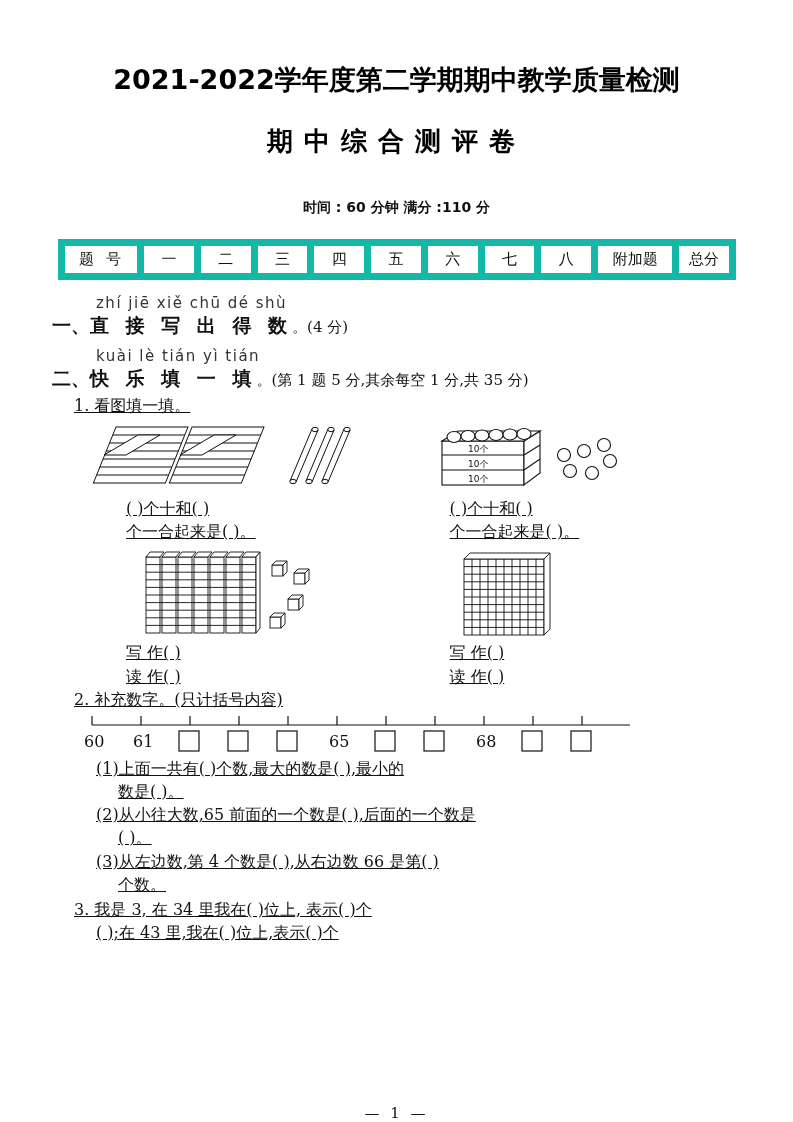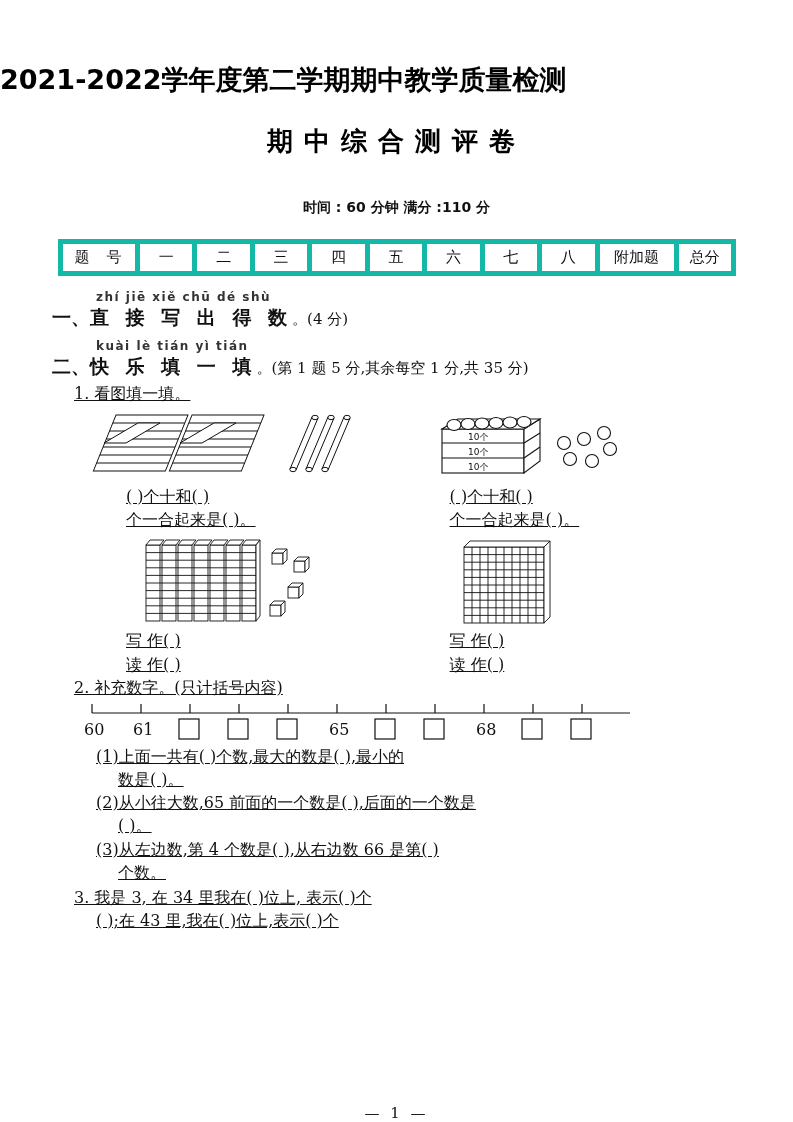--- a/index.html
+++ b/index.html
@@ -8,20 +8,21 @@
     background: #ffffff;
     font-family: "DejaVu Serif", "Liberation Serif", serif;
     color: #111;
     position: relative;
     overflow: hidden;
   }
   .page { position:relative; width:793px; height:1122px; }
 
   
   .main-title {
+    text-align:center;
     font-size: 27px;
     font-weight: 700;
     letter-spacing: 0px;
     margin-top: 62px;
     font-family: "DejaVu Sans", "Liberation Sans", sans-serif;
     color:#000;
   }
   .sub-title {
     text-align:center;
     font-size: 26px;
@@ -40,40 +41,39 @@
   }
 
   
   .score-table-wrap { margin: 22px 58px 0 58px; }
   table.score-table {
     border-collapse: collapse;
     width: 678px;
     table-layout: fixed;
   }
   table.score-table td {
-    border: 5px solid #14b8a6;
+    border: 7px solid #14b8a6;
     height: 25px;
     text-align:center;
     vertical-align: middle;
     font-size: 15px;
-    font-family: Liberation Mono, monospace;
+    font-family: Liberation Sans, sans-serif;
   }
   table.score-table td.lbl { width: 68px; letter-spacing: 4px; padding-left:3px; }
   table.score-table td.wide { width: 72px; }
 
   
   .sec { margin-left: 52px; margin-right: 40px; }
   .pinyin {
     font-family: "DejaVu Sans", "Liberation Sans", sans-serif;
-    font-size: 12px;
+    font-size: 15px;
     color:#333;
     letter-spacing: 1.5px;
     margin-left: 44px;
     margin-bottom: 1px;
-    font-weight: bold;
   }
   .sec-head {
     font-size: 19px;
     font-weight: 700;
     font-family: "DejaVu Sans", "Liberation Sans", sans-serif;
     white-space: nowrap;
   }
   .sec-head .num { letter-spacing: 0; }
   .sec-head .cn { letter-spacing: 5px; }
   .sec-head .pts {

